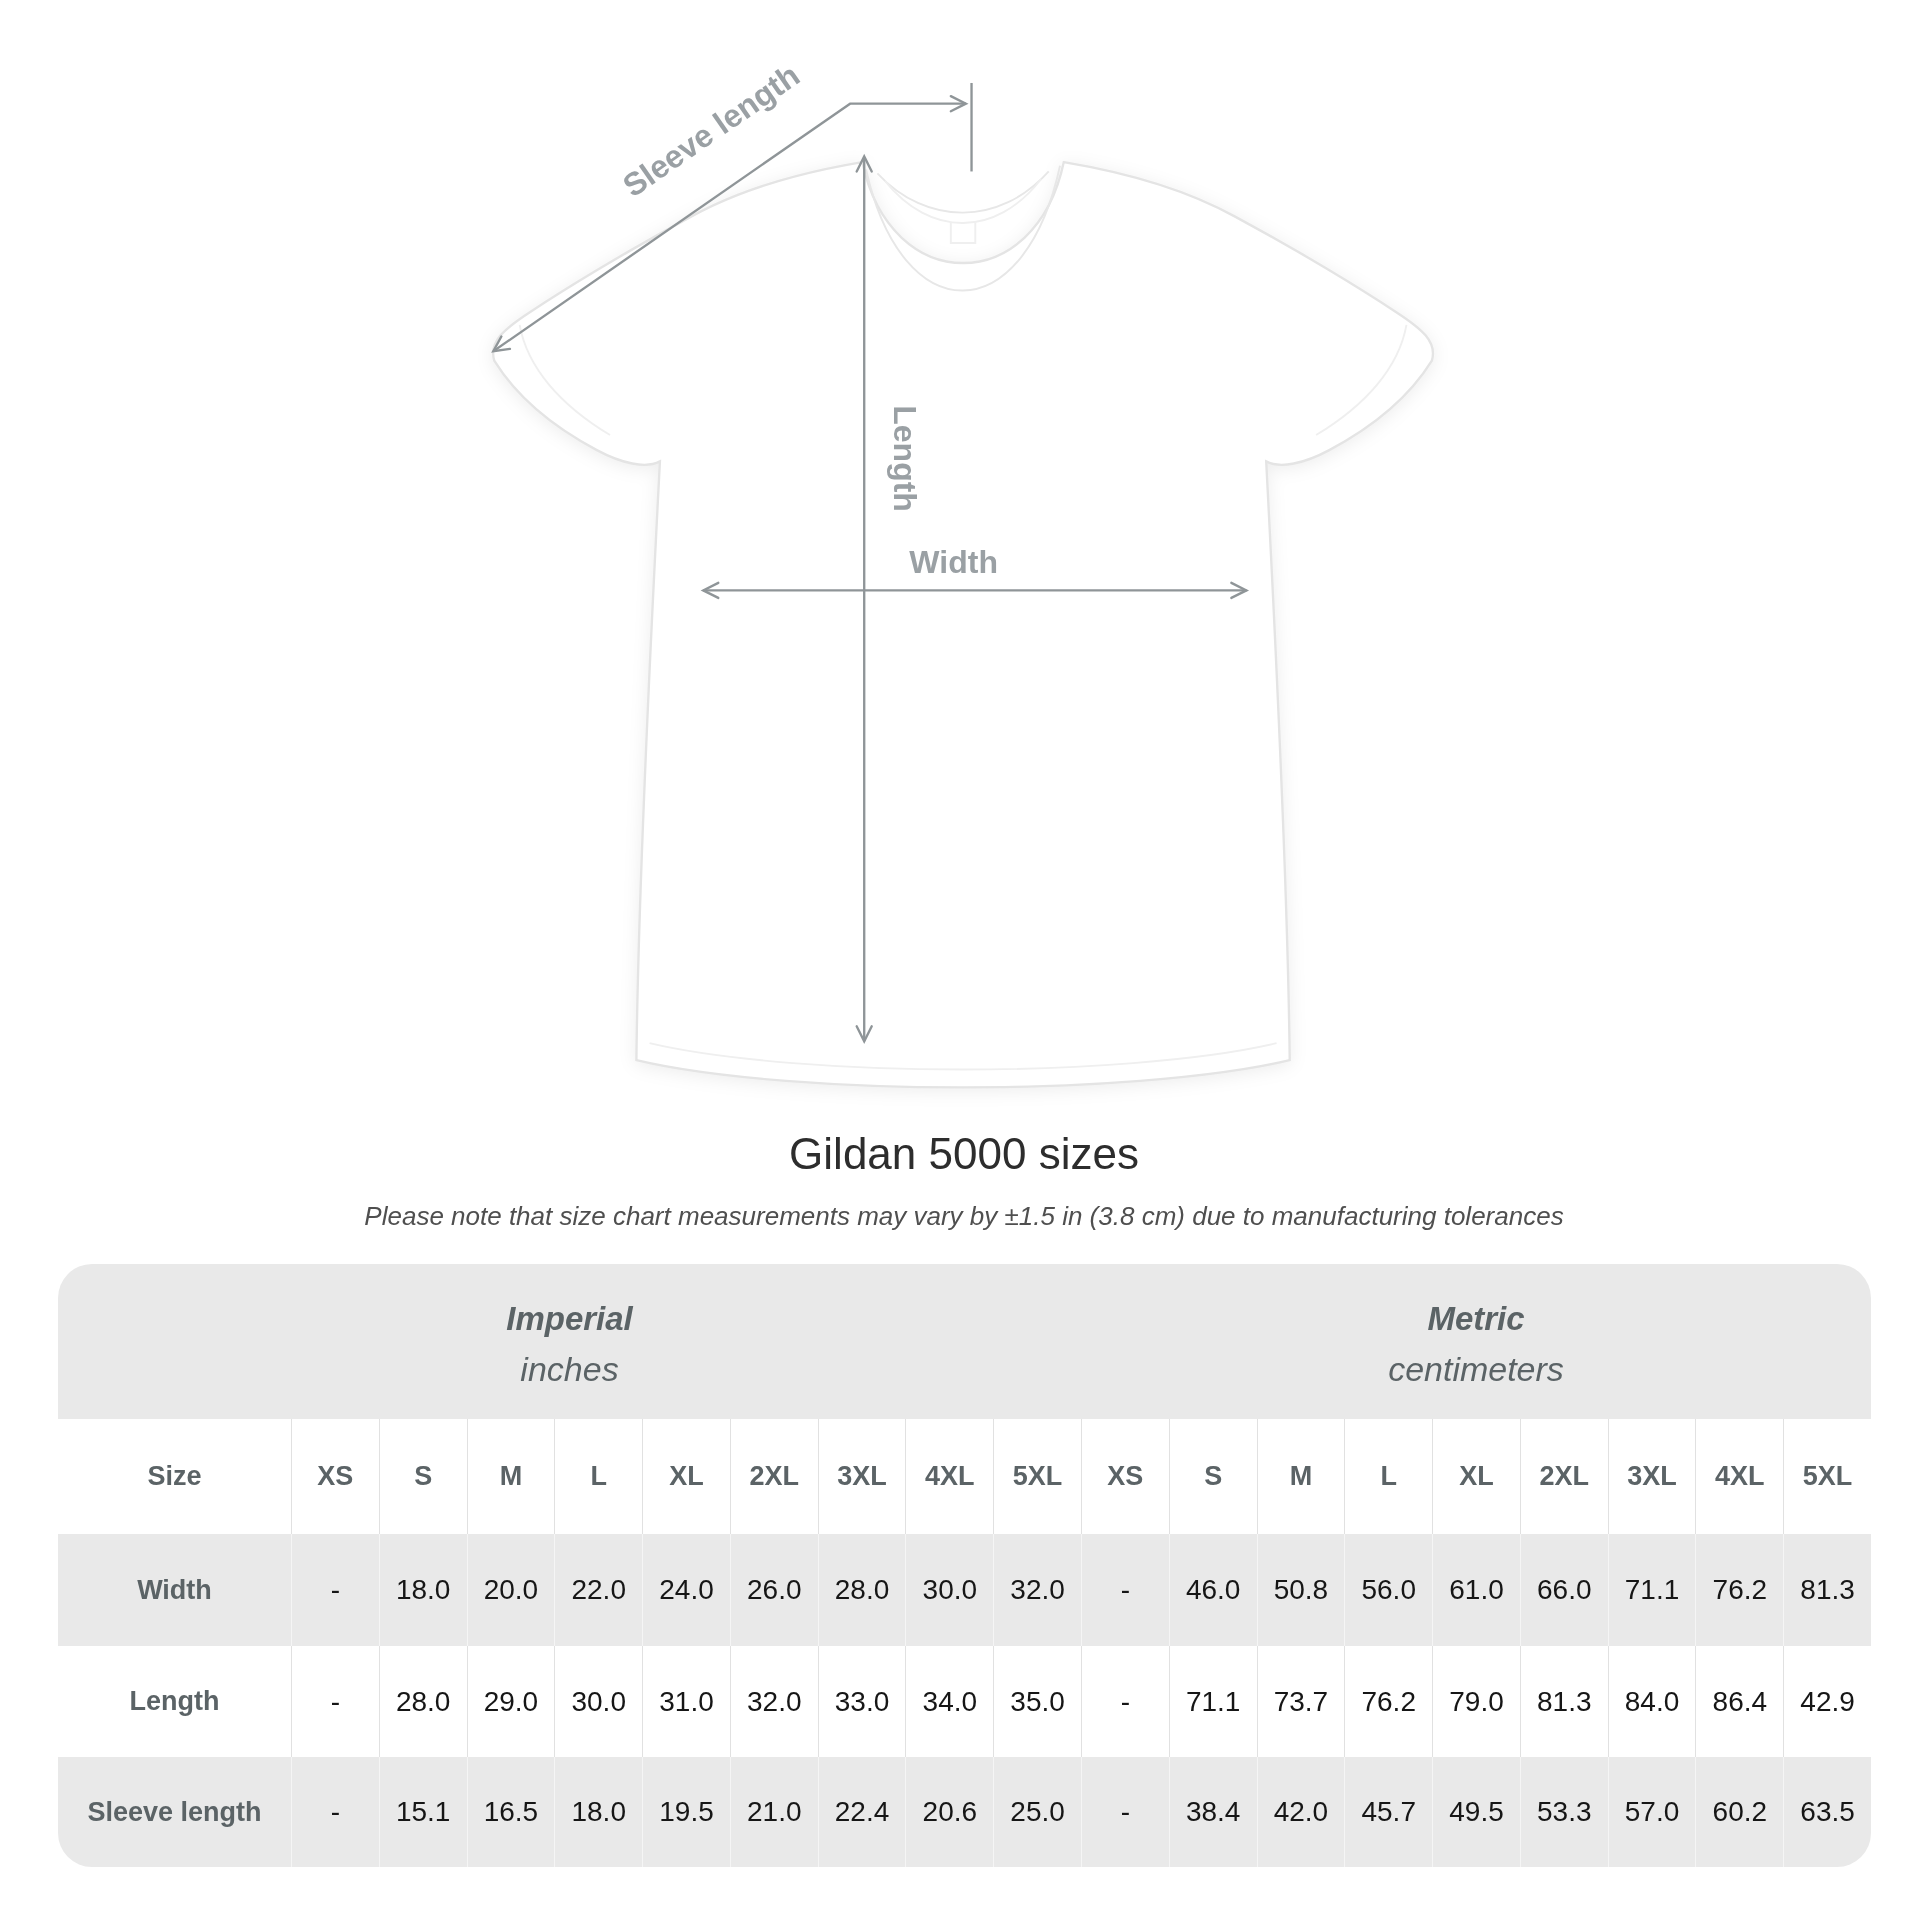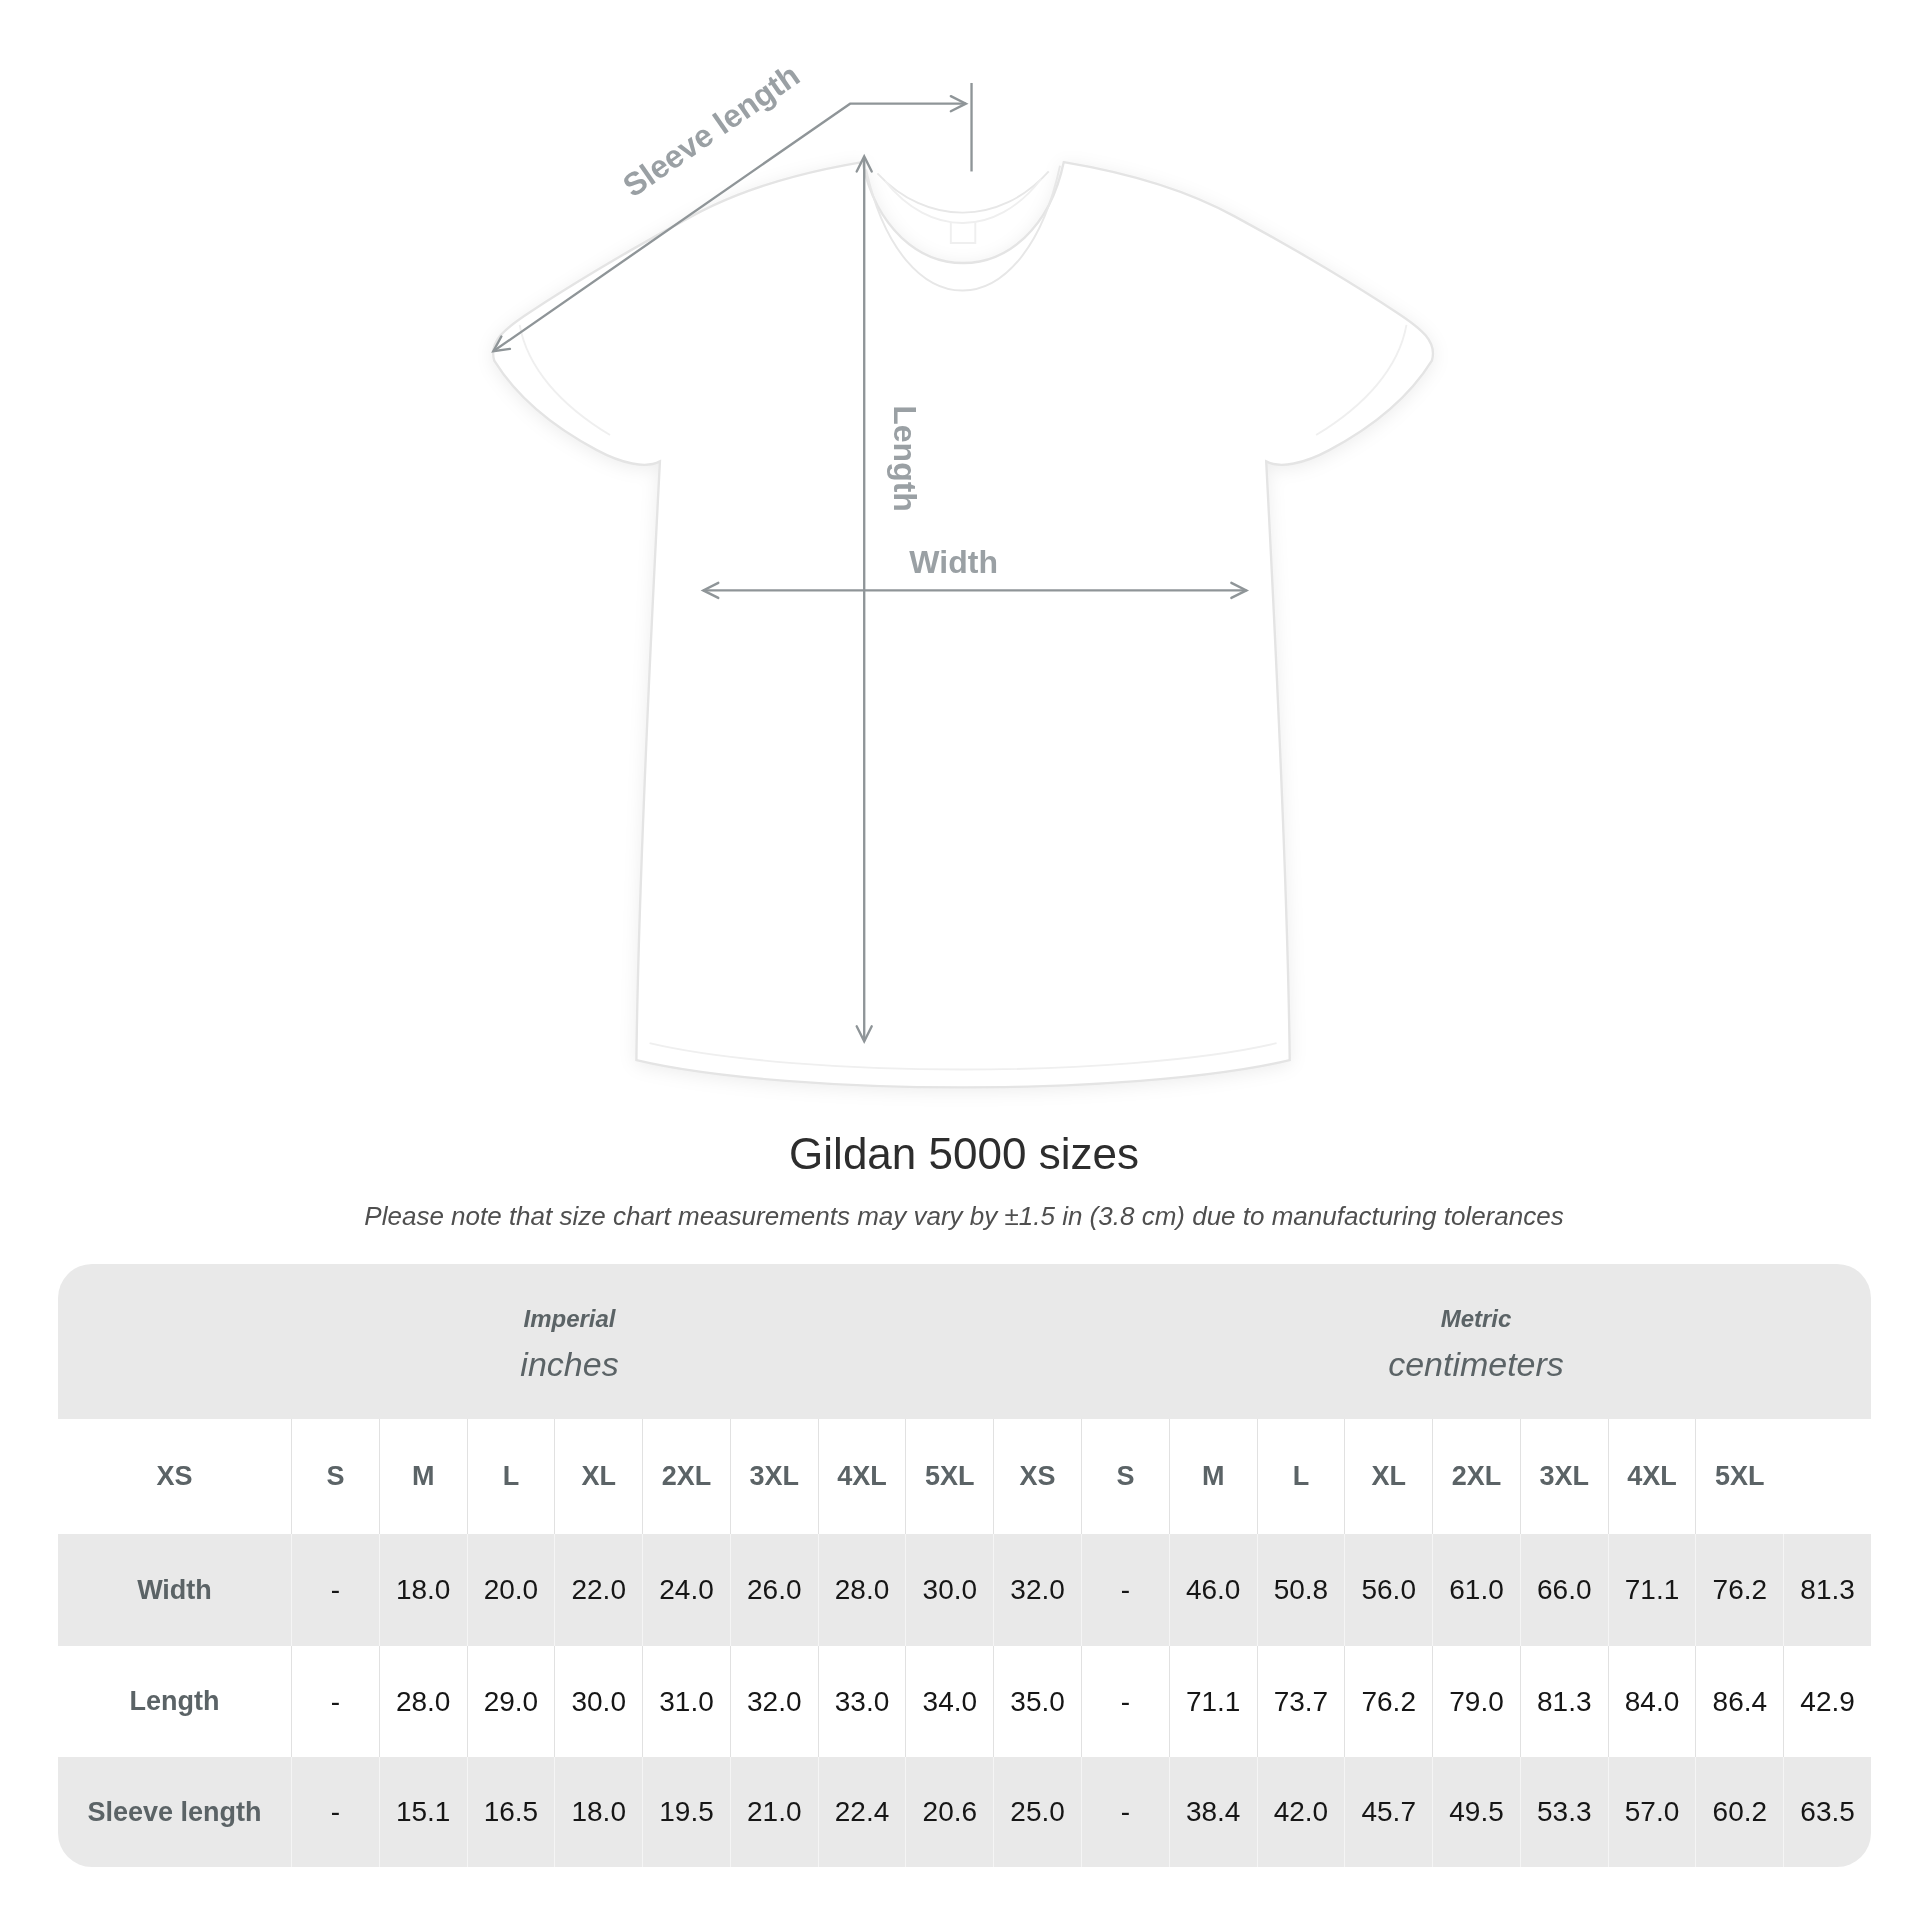--- a/index.html
+++ b/index.html
@@ -20,21 +20,21 @@
   
   .heading { position:absolute; left:0; top:1128px; width:1928px; text-align:center; }
   .title { font-size:44px; font-weight:normal; color:#2d2d2d; line-height:1.2; }
   .subtitle { margin-top:20px; font-size:26px; font-style:italic; color:#4f4f4f; }
   
   .size-table { position:absolute; left:58px; top:1264px; width:1813px; }
   .band { display:flex; height:155px; background:#e9e9e9; border-radius:34px 34px 0 0; }
   .band-sec { display:flex; flex-direction:column; align-items:center; justify-content:center; gap:12.2px; padding-top:5.6px; }
   .band-sec.imperial { width:1023px; }
   .band-sec.metric { width:790px; }
-  .band-title { font-size:24px; font-weight:bold; font-style:italic; color:#5b6366; }
+  .band-title { font-size:33px; font-weight:bold; font-style:italic; color:#5b6366; }
   .band-sub { font-size:34px; font-style:italic; color:#5b6366; }
   .trow { display:grid; grid-template-columns:233px repeat(18, 1fr); }
   .trow.row-size { height:115px; background:#ffffff; }
   .trow.row-width { height:112px; background:#e9e9e9; }
   .trow.row-length { height:111px; background:#ffffff; }
   .trow.row-sleeve { height:110px; background:#e9e9e9; border-radius:0 0 34px 34px; overflow:hidden; }
   .cell { display:flex; align-items:center; justify-content:center; border-left:1.9px solid #e1e1e1; }
   .cell:first-child { border-left:none; }
   .row-width .cell, .row-sleeve .cell { border-left-color:#f5f5f5; }
   .cell.lbl, .cell.hdr { font-weight:bold; color:#5b6366; font-size:27px; }
@@ -105,20 +105,21 @@
         <div class="band-title">Imperial</div>
         <div class="band-sub">inches</div>
       </div>
       <div class="band-sec metric">
         <div class="band-title">Metric</div>
         <div class="band-sub">centimeters</div>
       </div>
     </div>
 
     <div class="trow row-size">
+      <div class="cell lbl">Size</div>
       <div class="cell hdr">XS</div>
       <div class="cell hdr">S</div>
       <div class="cell hdr">M</div>
       <div class="cell hdr">L</div>
       <div class="cell hdr">XL</div>
       <div class="cell hdr">2XL</div>
       <div class="cell hdr">3XL</div>
       <div class="cell hdr">4XL</div>
       <div class="cell hdr">5XL</div>
       <div class="cell hdr">XS</div>

